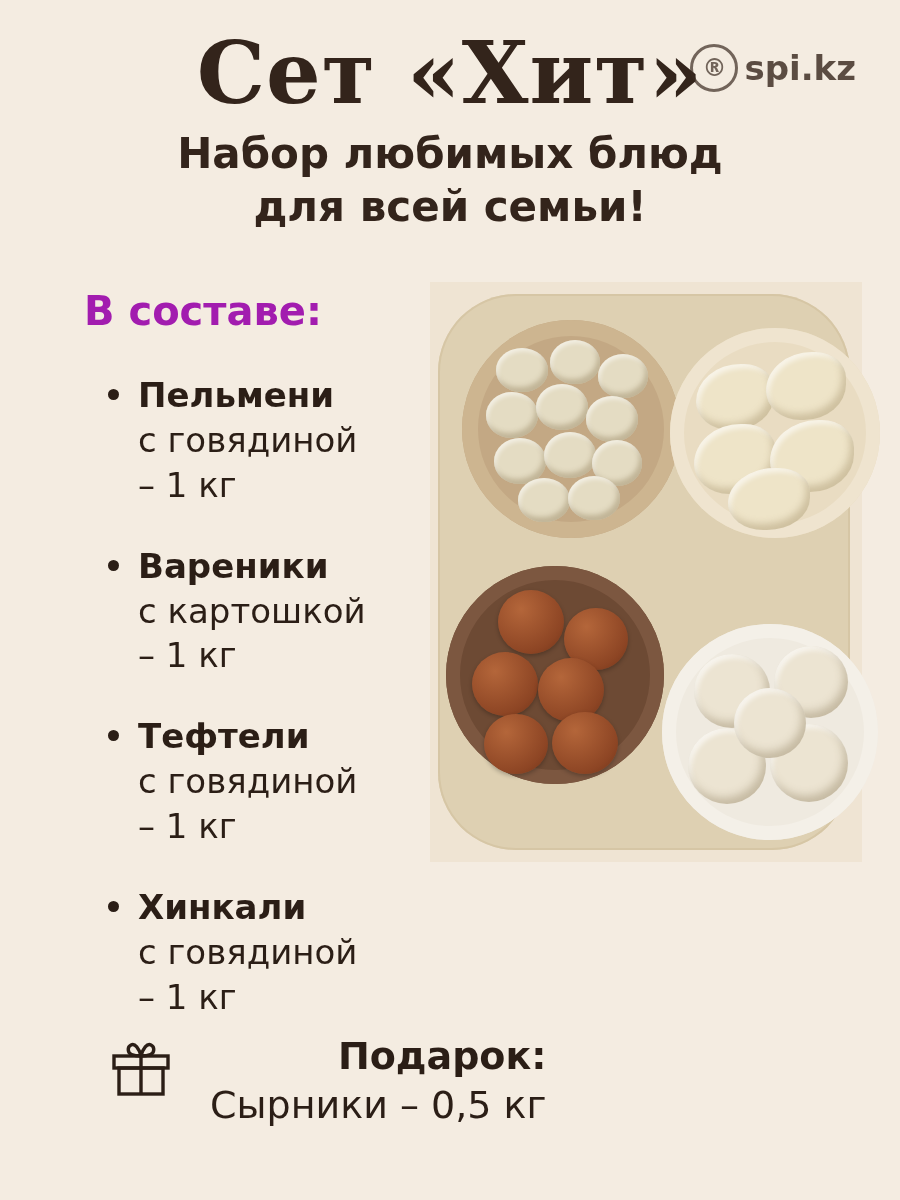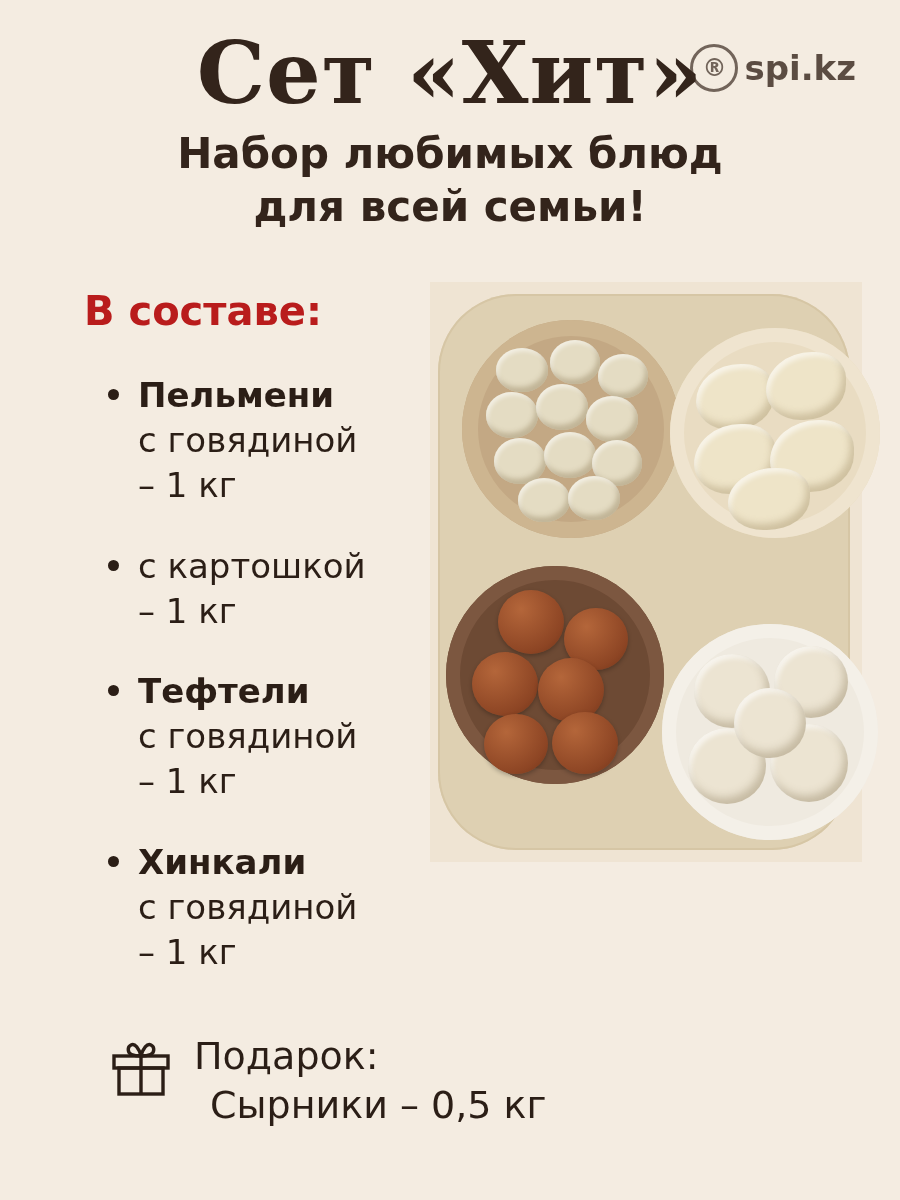--- a/index.html
+++ b/index.html
@@ -75,21 +75,21 @@
     opacity: 0.85;
   }
 
   
   .compose-heading {
     position: absolute;
     left: 84px;
     top: 288px;
     font-size: 40px;
     font-weight: bold;
-    color: #b91c1c;
+    color: #a21caf;
   }
 
   .items {
     position: absolute;
     left: 84px;
     top: 355px;
     width: 330px;
     list-style: none;
     margin: 18px;
     padding: 0;
@@ -220,22 +220,23 @@
   .gift-icon {
     flex: 0 0 auto;
     margin-top: 4px;
   }
   .gift-text {
     font-size: 38px;
     line-height: 1.28;
     color: #2b1e16;
   }
   .gift-text .gift-label {
-    font-weight: normal;
+    font-weight: bold;
     display: block;
+    text-align: right;
   }
   .gift-text .gift-value {
     display: block;
     margin-left: 16px;
   }
 </style>
 </head>
 <body>
 
 <div class="poster">
@@ -256,20 +257,21 @@
 
   <ul class="items">
     <li class="item">
       <span class="bullet"></span>
       <span class="line1">Пельмени</span>
       <span class="line2">с говядиной</span>
       <span class="line3">– 1 кг</span>
     </li>
     <li class="item">
       <span class="bullet"></span>
+      <span class="line1">Вареники</span>
       <span class="line2">с картошкой</span>
       <span class="line3">– 1 кг</span>
     </li>
     <li class="item">
       <span class="bullet"></span>
       <span class="line1">Тефтели</span>
       <span class="line2">с говядиной</span>
       <span class="line3">– 1 кг</span>
     </li>
     <li class="item">

